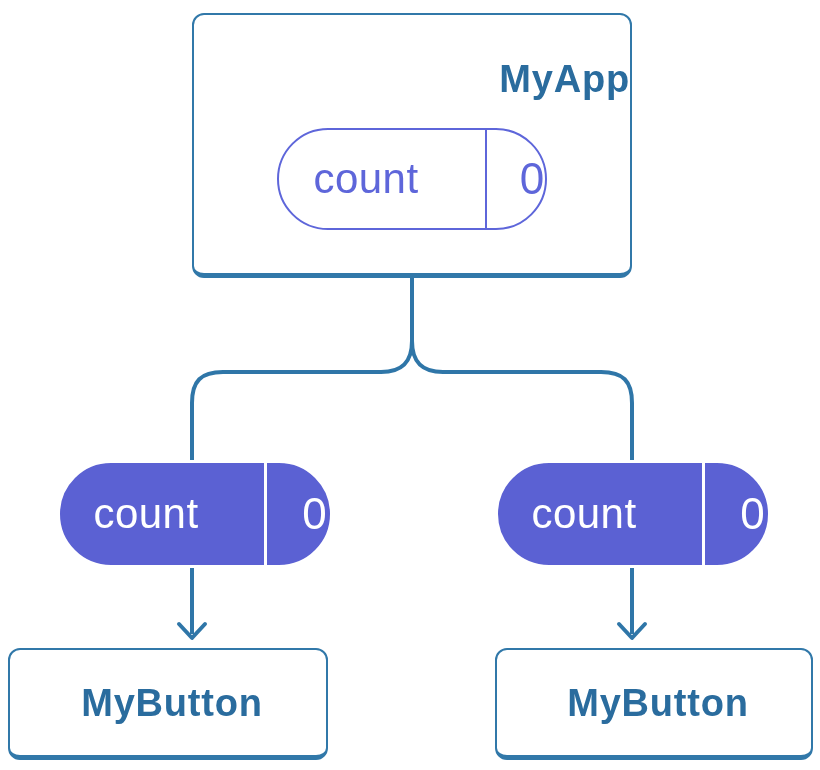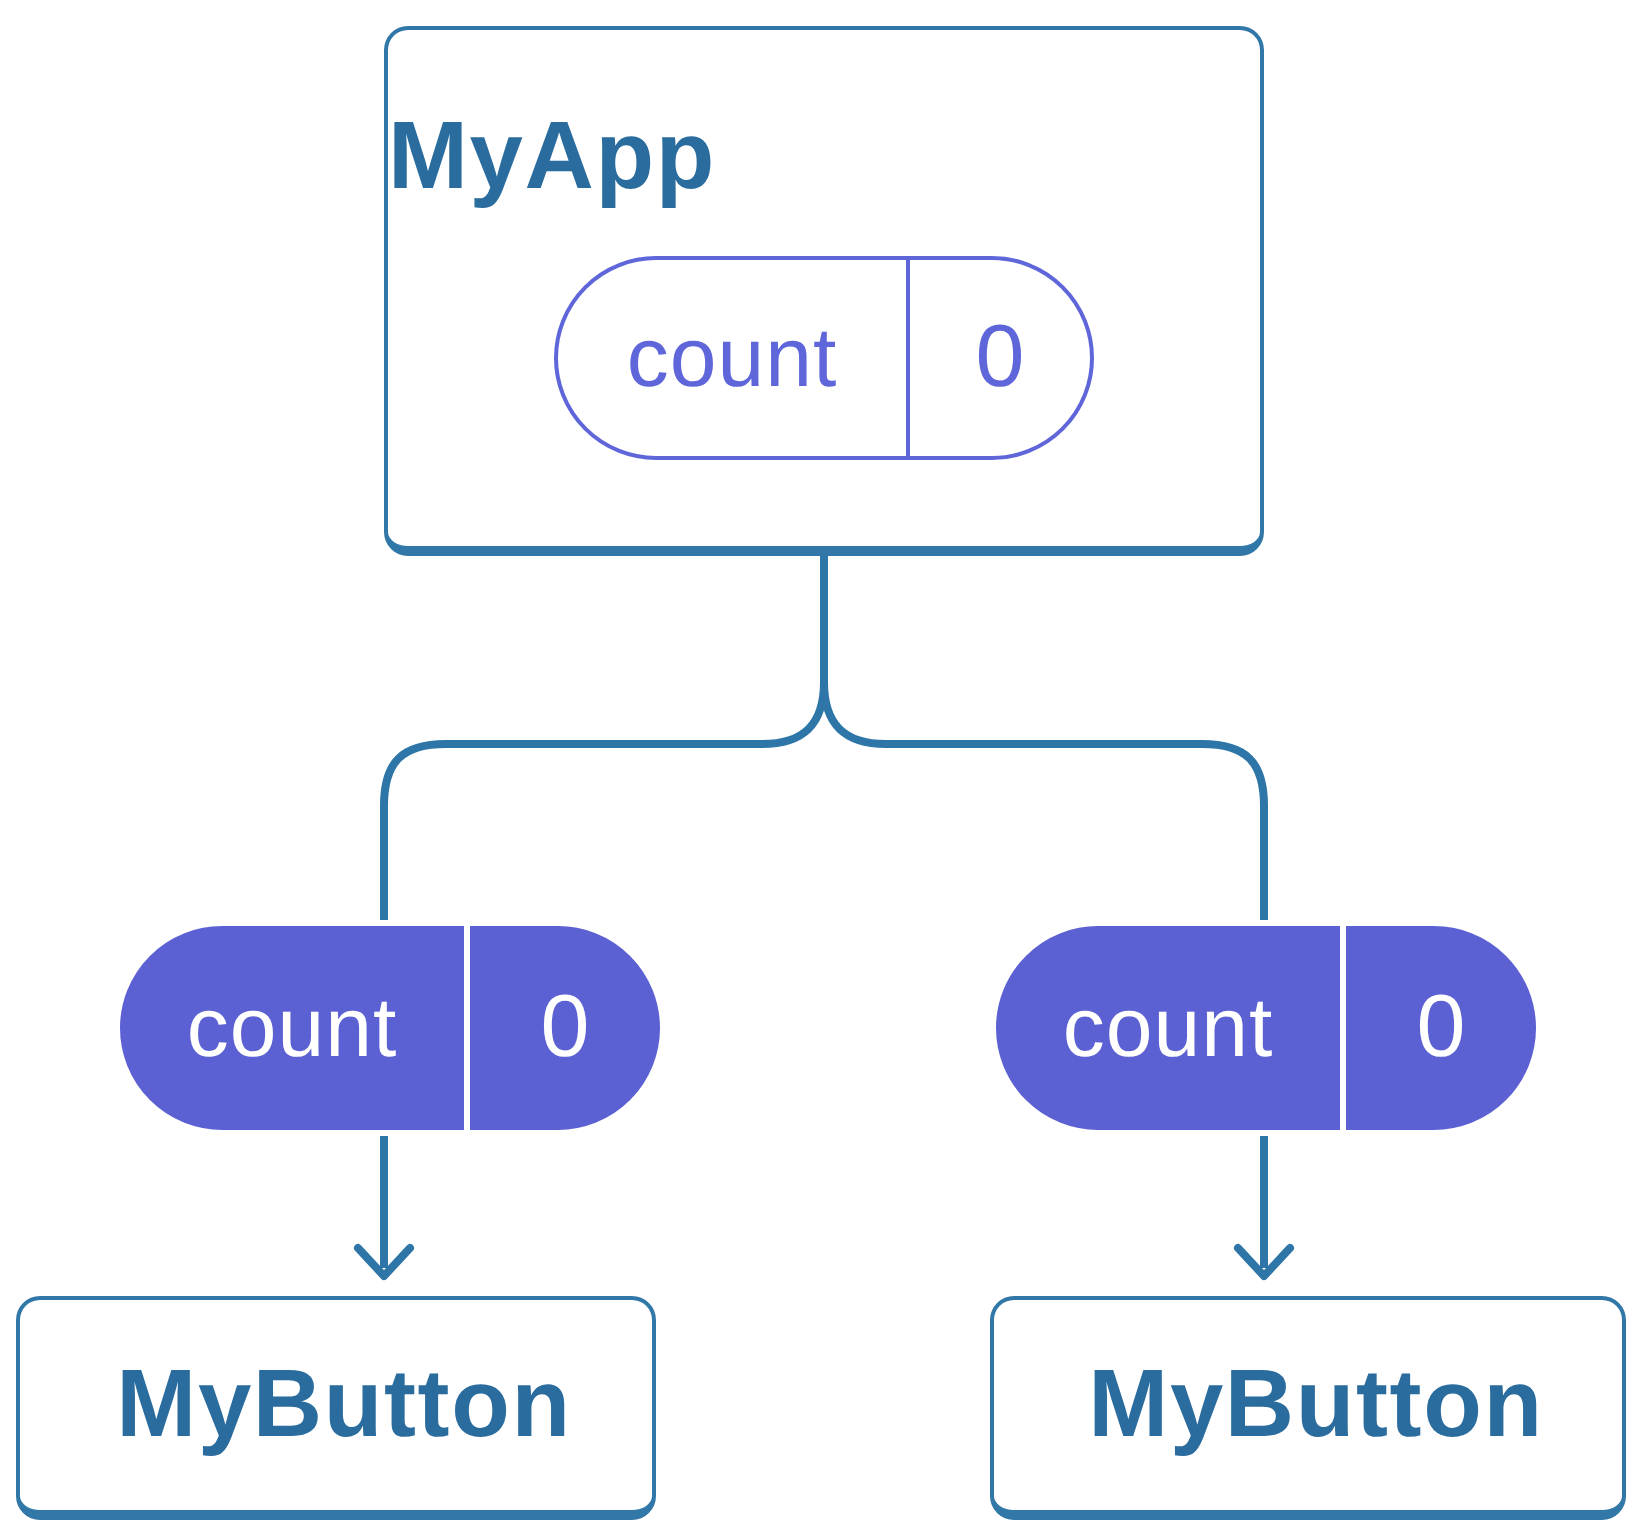--- a/index.html
+++ b/index.html
@@ -28,39 +28,40 @@
     border:2px solid var(--box-border-blue);
     border-bottom-width:5px;
     border-radius:12px;
   }
   #root-box{left:192px;top:13px;width:440px;height:265px;}
   #child-box-left{left:8px;top:648px;width:320px;height:112px;}
   #child-box-right{left:495px;top:648px;width:318px;height:112px;}
 
   .box-title{
     color:var(--label-blue);
-    font-size:48px;
+    font-size:38px;
     font-weight:700;
     letter-spacing:0.8px;
-    text-align:left;
+    text-align:right;
     line-height:44px;
     white-space:nowrap;
   }
   #root-box .box-title{position:absolute;left:0;top:42px;width:100%;}
   .child-title{
     position:absolute;left:4px;top:0;width:100%;height:100%;
     display:flex;align-items:center;justify-content:center;
   }
 
   .pill{
     position:absolute;
     display:flex;
     align-items:stretch;
     border-radius:60px;
     overflow:hidden;
+    gap:32px;
   }
   .pill .seg-name{
     display:flex;align-items:center;justify-content:center;
     font-size:42px;font-weight:400;letter-spacing:0.5px;
   }
   .pill .seg-value{
     flex:1;
     display:flex;align-items:center;justify-content:center;
     font-size:44px;font-weight:400;
   }

